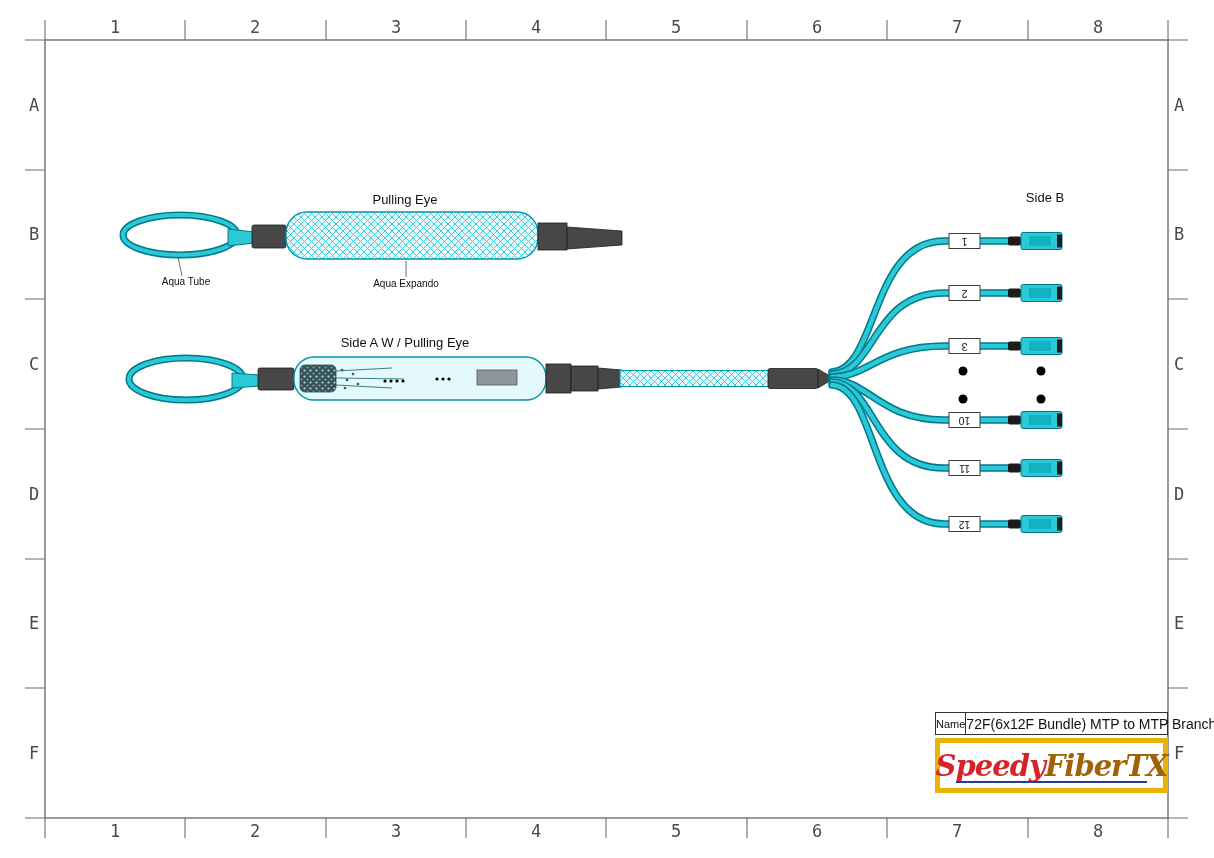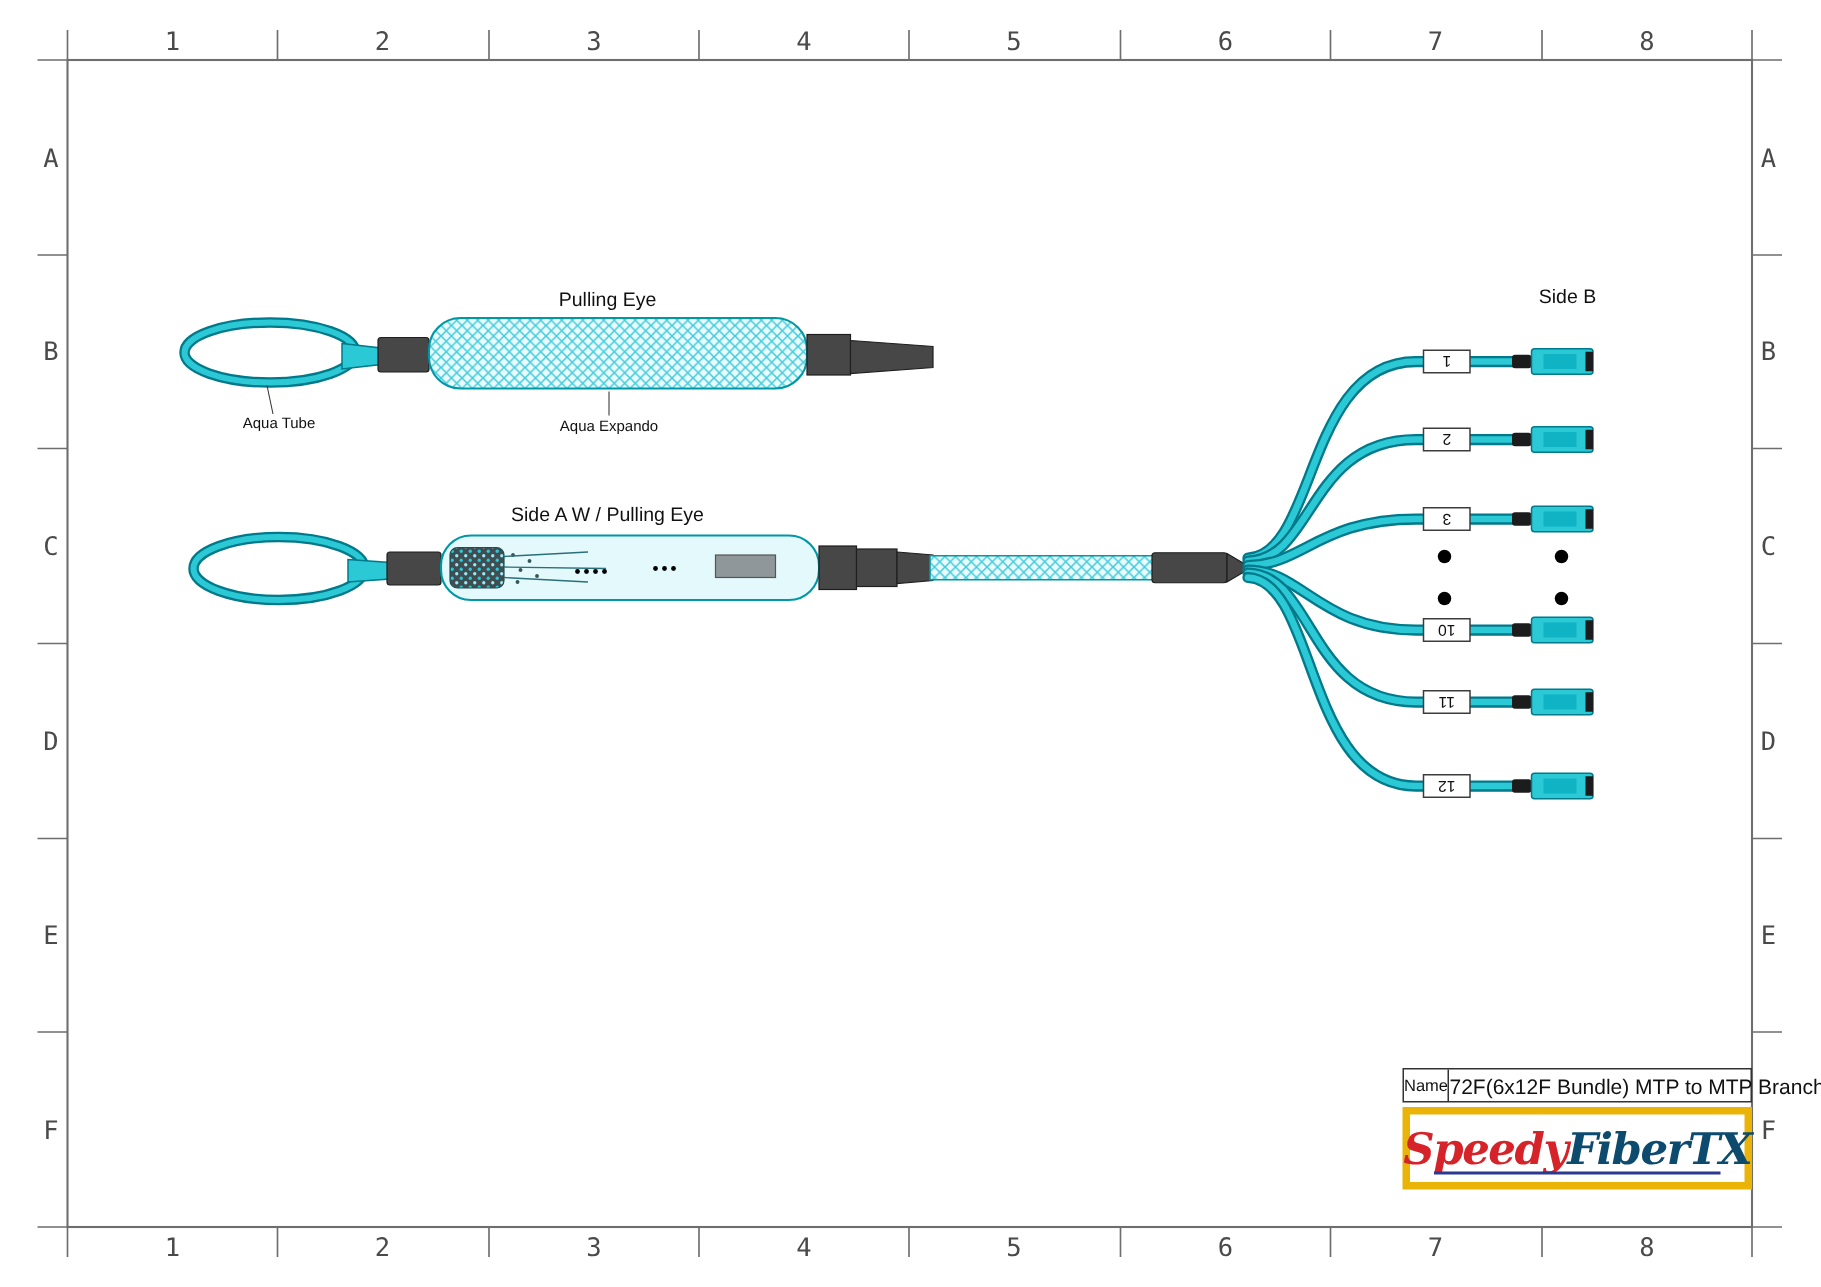--- a/index.html
+++ b/index.html
@@ -44,21 +44,21 @@
   .tb-row{display:flex;height:21px;}
   .tb-row + .tb-row{border-top:1px solid #333;}
   .tb-label{width:57px;border-right:1px solid #333;display:flex;align-items:center;justify-content:center;
             font-size:11px;color:#111;}
   .tb-value{flex:1;display:flex;align-items:center;justify-content:center;font-size:14px;color:#111;white-space:nowrap;}
   .tb-logo{margin-top:3px;border:5px solid #eab308;height:45px;position:relative;
            display:flex;align-items:center;justify-content:center;
            font-family:"DejaVu Serif","Liberation Serif",serif;font-style:italic;font-weight:bold;font-size:29px;
            letter-spacing:-1px;}
   .logo-speedy{color:#D6232A;}
-  .logo-fiber{color:#0c4a6e;}
+  .logo-fiber{color:#a16207;}
   .logo-underline{position:absolute;left:16px;right:16px;bottom:5px;height:2px;background:#2B3990;}
 </style>
 </head>
 <body>
 
 <div id="page">
 
 <svg width="1214" height="858" viewBox="0 0 1214 858">
   <defs>
     <pattern id="mesh" patternUnits="userSpaceOnUse" width="7" height="7">

